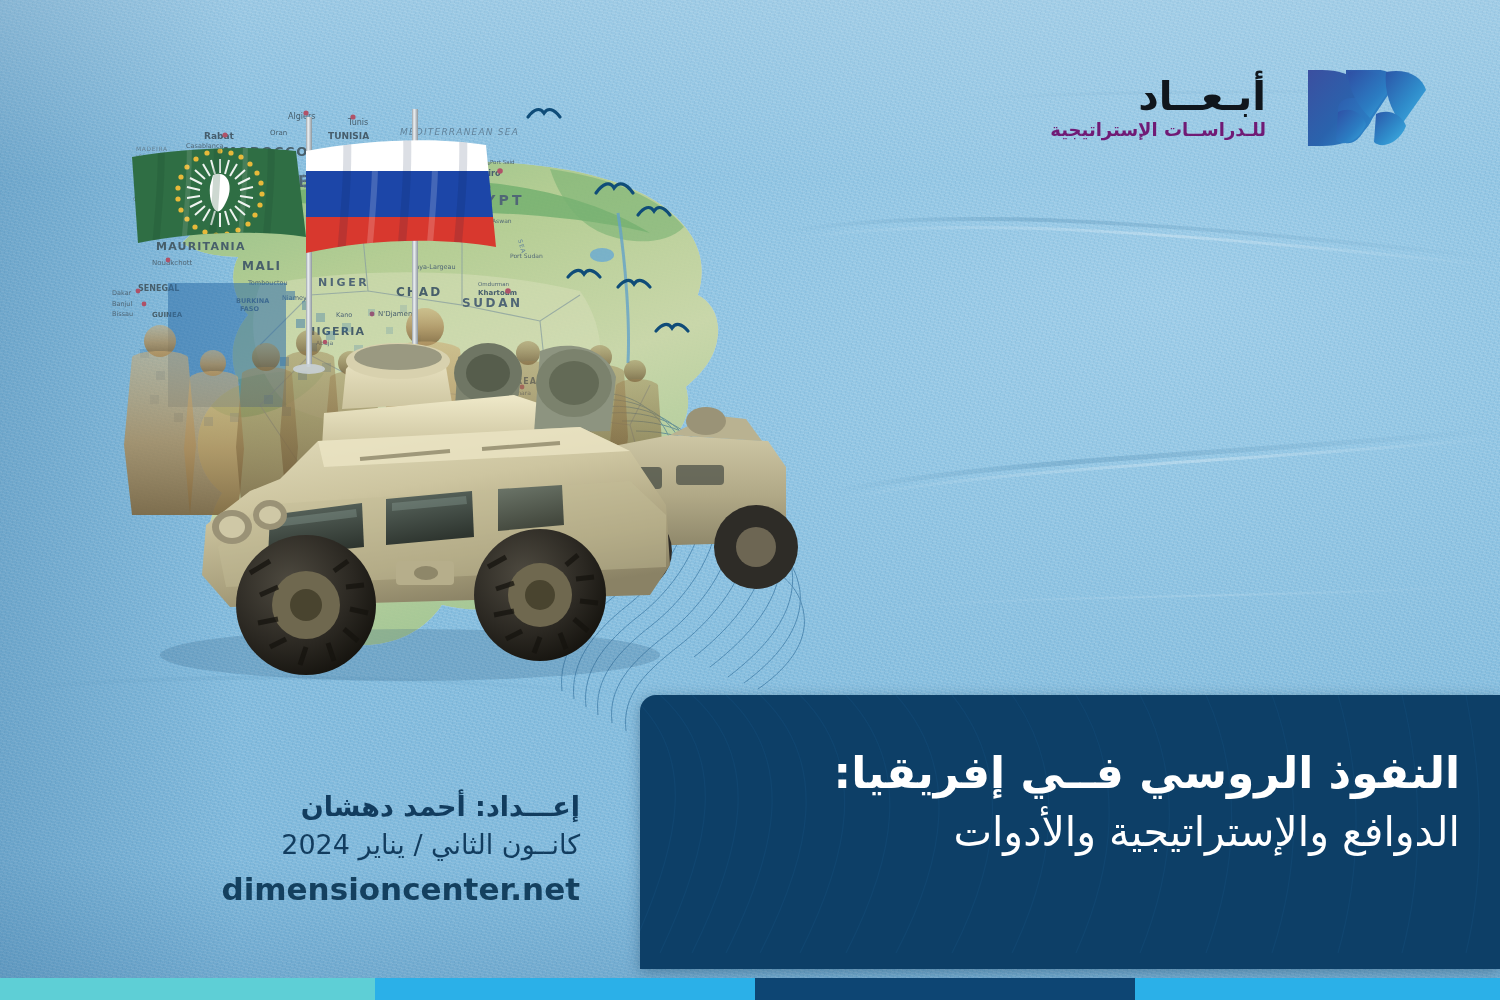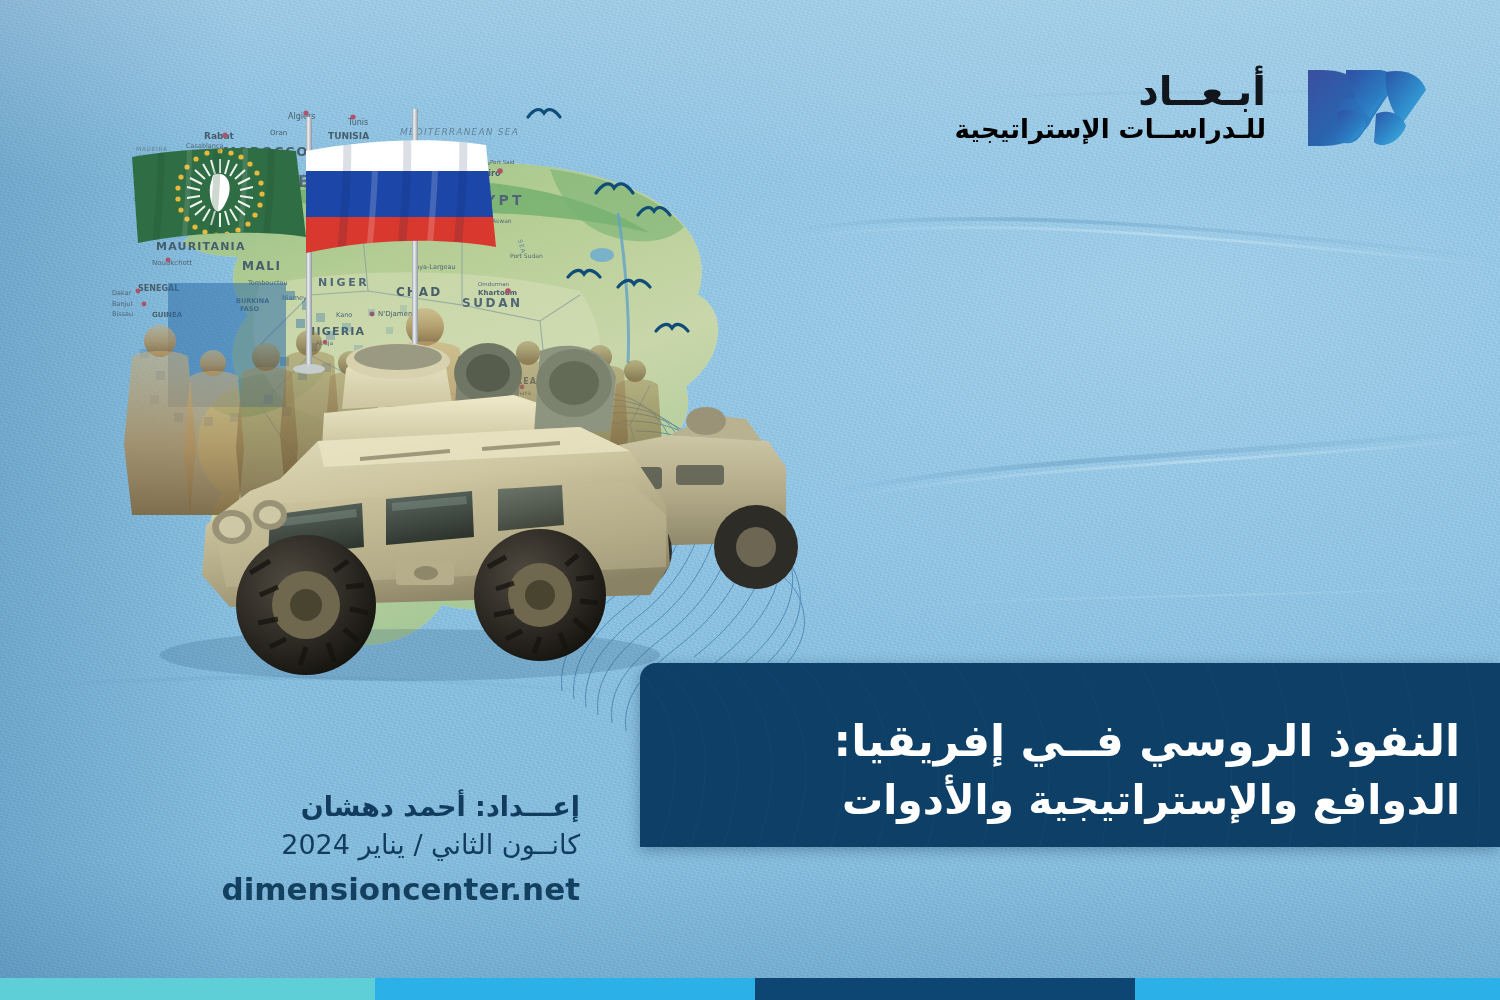--- a/index.html
+++ b/index.html
@@ -42,43 +42,43 @@
   .map-svg, .art-svg { position:absolute; left:0; top:0; }
 
   
   .logo { position:absolute; right:72px; top:62px; display:flex; align-items:center; gap:34px; }
   .logo-words { text-align:right; direction:rtl; }
   .logo-main {
     font-size:40px; font-weight:bold; color:#10161c; letter-spacing:1px;
     line-height:1.05; white-space:nowrap;
   }
   .logo-sub {
-    font-size:26px; font-weight:bold; color:#000000; line-height:1.2;
+    font-size:18px; font-weight:bold; color:#701a75; line-height:1.2;
     white-space:nowrap; margin-top:2px;
   }
 
   
   .title-panel {
-    position:absolute; left:640px; top:663px; width:860px; height:184px;
+    position:absolute; left:640px; top:695px; width:860px; height:274px;
     background:#0d3f67;
     border-top-left-radius:16px;
     overflow:hidden;
     box-shadow:0 3px 14px rgba(10,40,70,.35);
   }
   .panel-texture { position:absolute; inset:0; opacity:.45; }
   .title-text {
     position:absolute; right:40px; top:50px; left:24px;
     direction:rtl; text-align:right; color:#ffffff;
   }
   .title-line1 {
     font-size:44px; font-weight:bold; line-height:1.28; white-space:nowrap;
     letter-spacing:.5px;
   }
   .title-line2 {
-    font-size:41px; font-weight:bold; line-height:1.34; white-space:nowrap;
+    font-size:41px; font-weight:normal; line-height:1.34; white-space:nowrap;
     margin-top:4px;
   }
 
   
   .credits {
     position:absolute; right:920px; top:788px; width:400px;
     direction:rtl; text-align:right; color:#123c5e;
   }
   .credit-author { font-size:27px; font-weight:bold; line-height:1.42; white-space:nowrap; }
   .credit-date   { font-size:27px; font-weight:normal; line-height:1.42; white-space:nowrap; }

